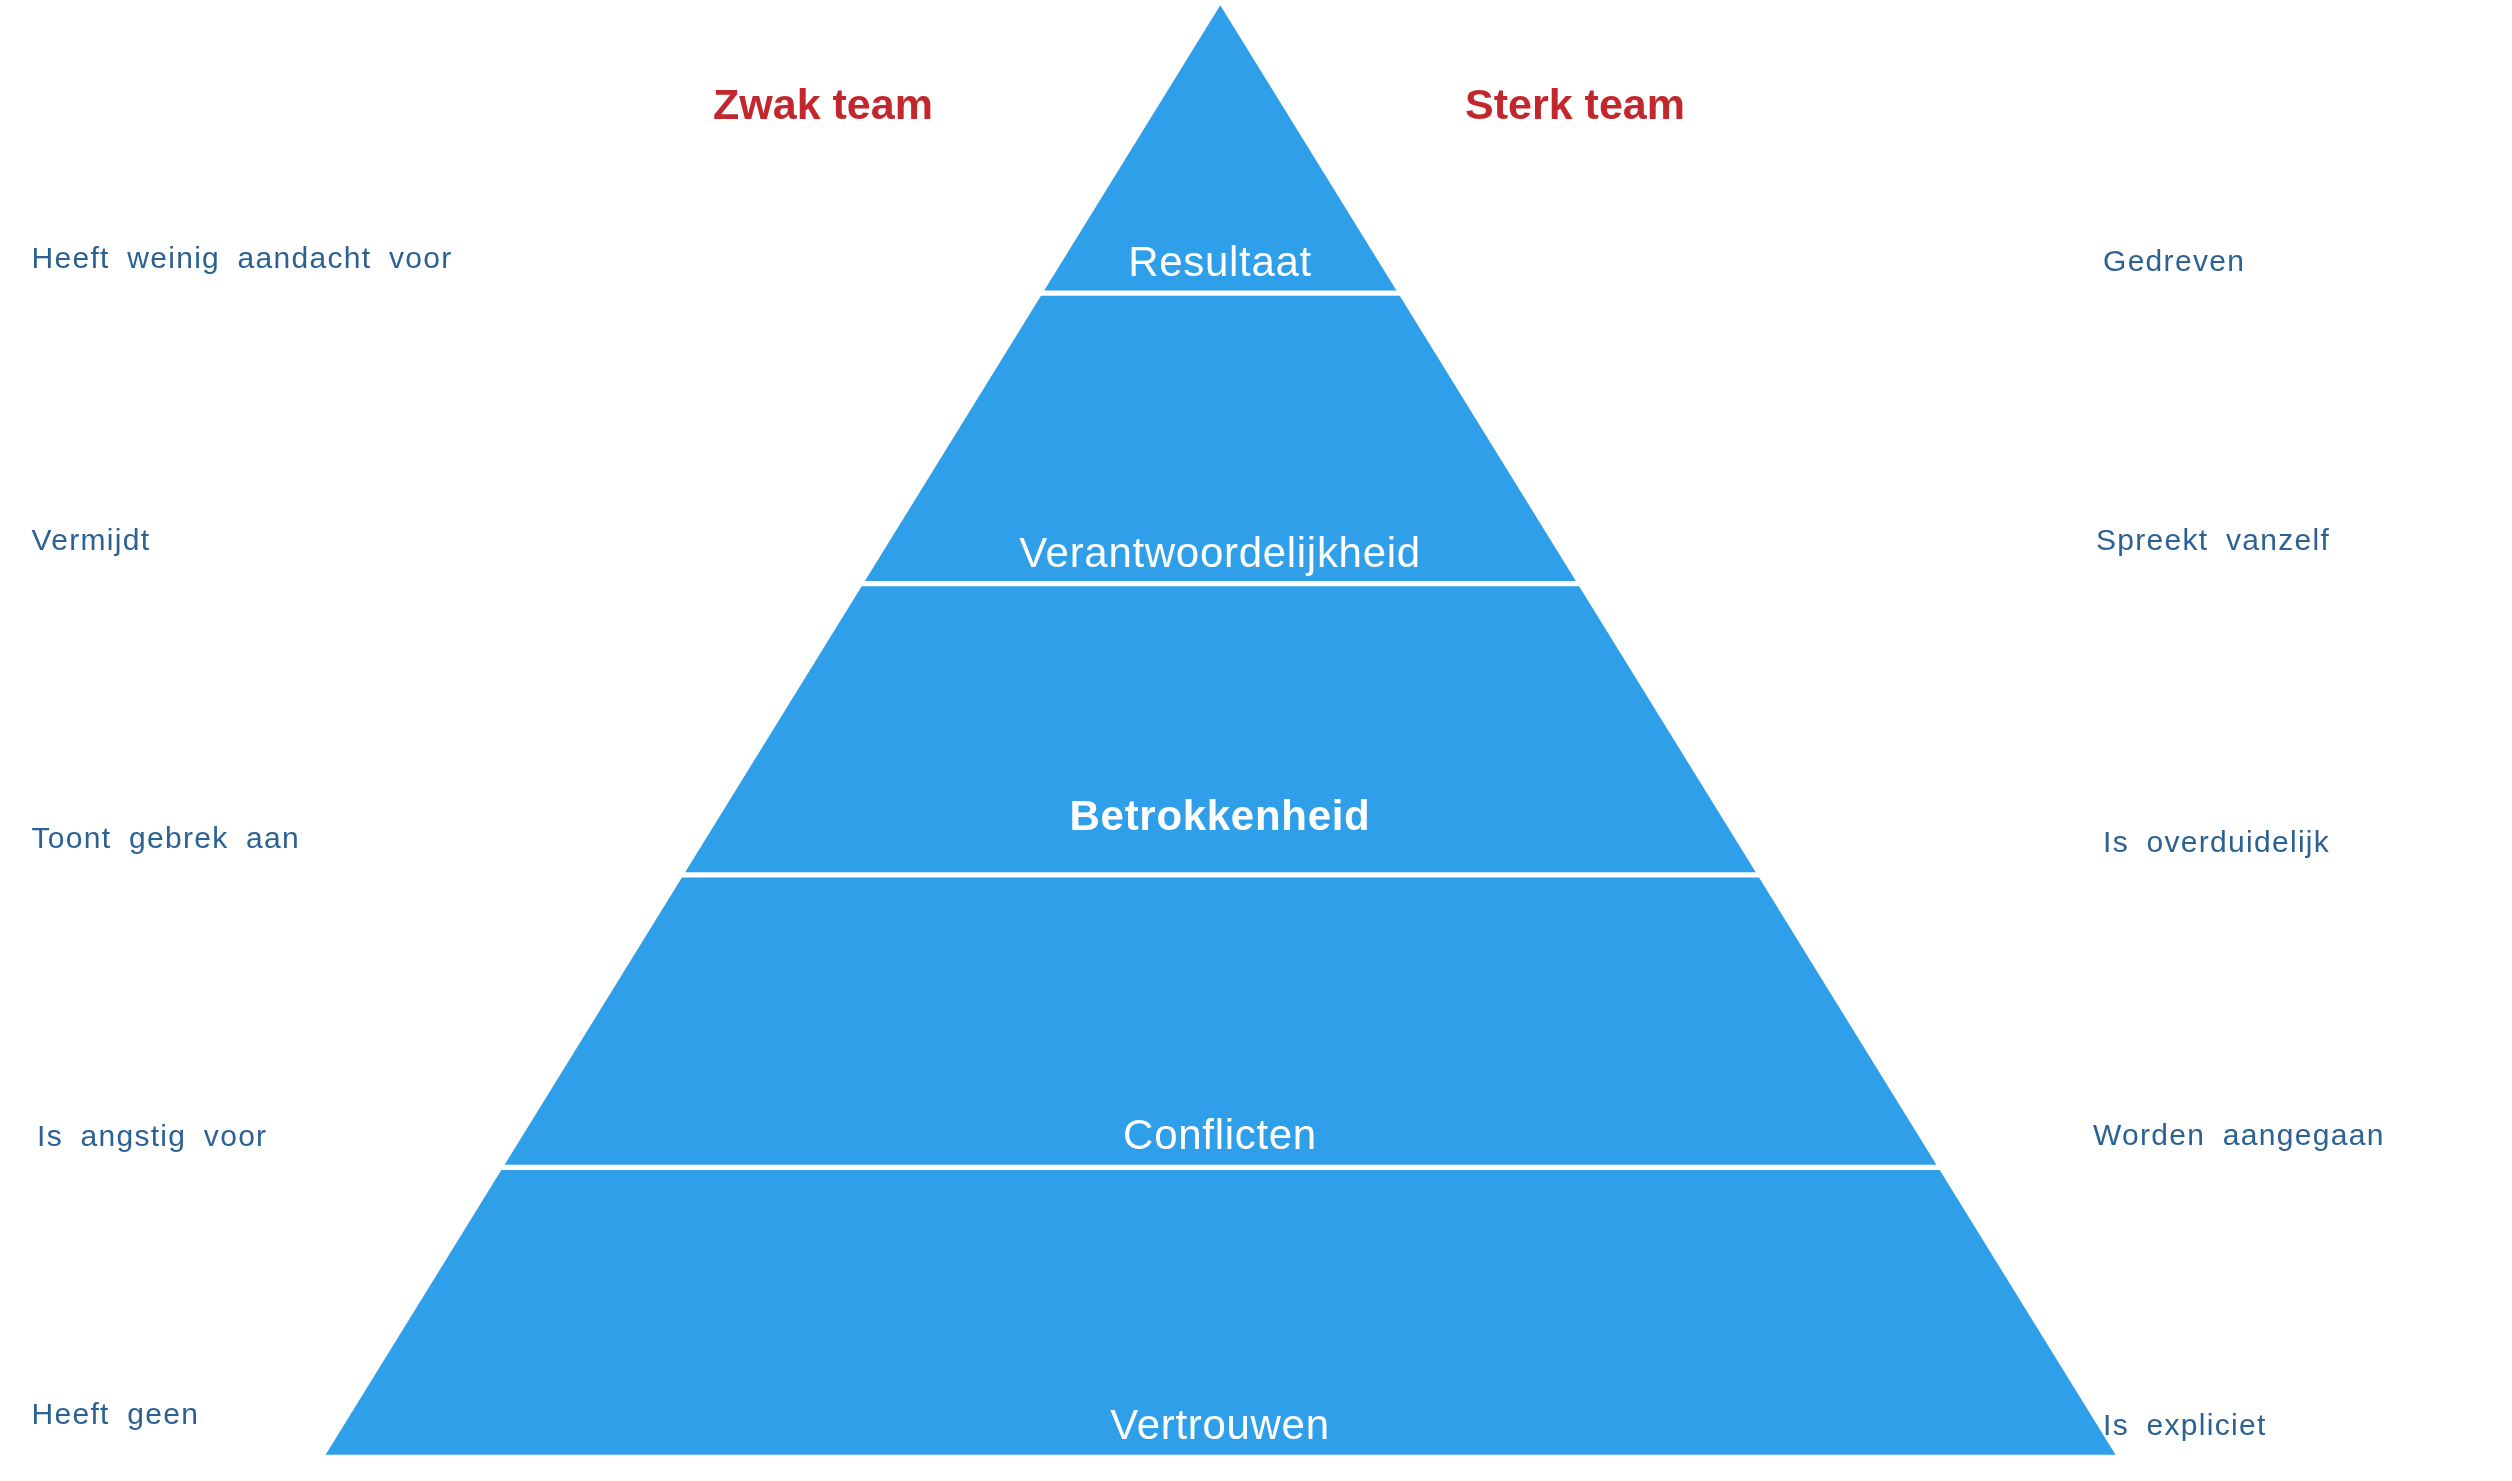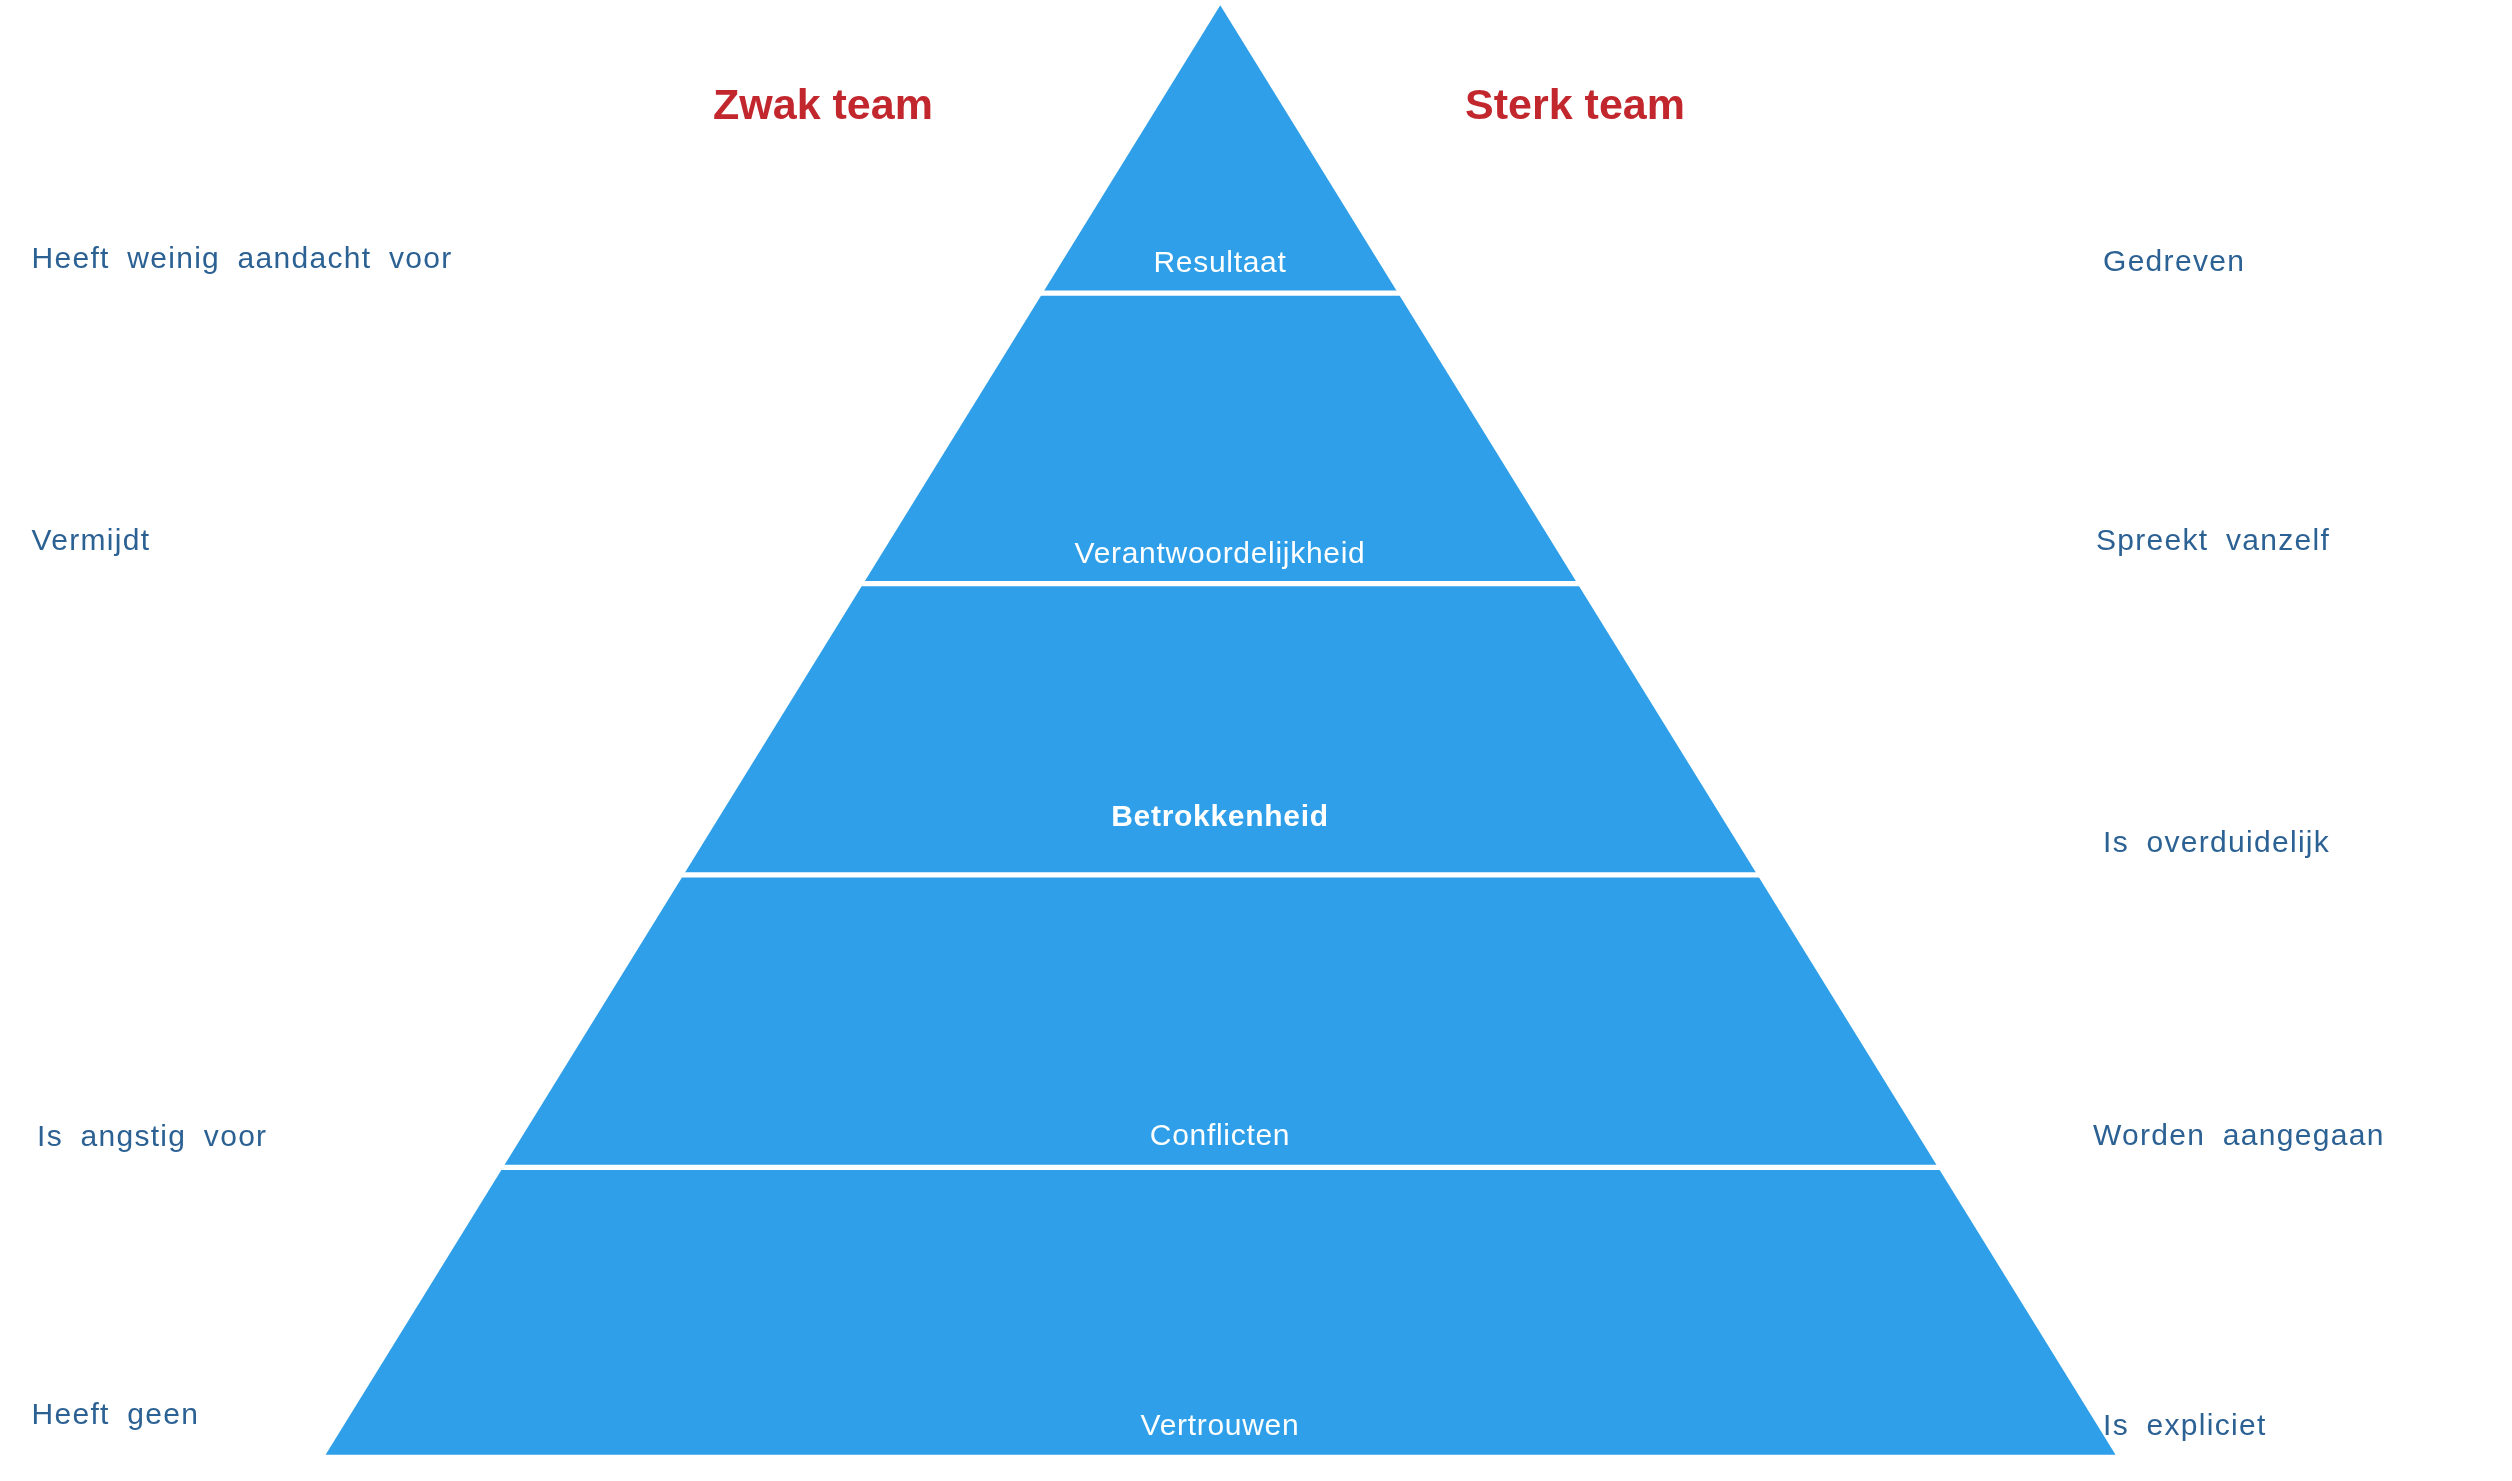--- a/index.html
+++ b/index.html
@@ -33,21 +33,21 @@
     color:var(--steel);
     white-space:nowrap;
     letter-spacing:1.3px;
     word-spacing:7.9px;
     line-height:52px;
   }
   .level-label{
     position:absolute;
     transform:translateX(-50%);
     left:1220px;
-    font-size:30px;
+    font-size:42px;
     color:var(--white);
     white-space:nowrap;
     letter-spacing:0.7px;
     line-height:52px;
   }
 </style>
 </head>
 <body>
 
 <div class="canvas">
@@ -64,20 +64,21 @@
   <div class="hdr" style="left:1575px; top:78px;">Sterk team</div>
 
   <div class="level-label" style="top:236px;">Resultaat</div>
   <div class="level-label" style="top:527px;">Verantwoordelijkheid</div>
   <div class="level-label" style="top:790px;font-weight:bold;">Betrokkenheid</div>
   <div class="level-label" style="top:1109px;">Conflicten</div>
   <div class="level-label" style="top:1399px;">Vertrouwen</div>
 
   <div class="side-label" style="left:31.5px; top:232px;">Heeft weinig aandacht voor</div>
   <div class="side-label" style="left:31.5px; top:514px;">Vermijdt</div>
+  <div class="side-label" style="left:31.5px; top:812px;">Toont gebrek aan</div>
   <div class="side-label" style="left:37px; top:1110px;">Is angstig voor</div>
   <div class="side-label" style="left:31.5px; top:1388px;">Heeft geen</div>
 
   <div class="side-label" style="left:2103px; top:235px;">Gedreven</div>
   <div class="side-label" style="left:2096px; top:514px;">Spreekt vanzelf</div>
   <div class="side-label" style="left:2103px; top:816px;">Is overduidelijk</div>
   <div class="side-label" style="left:2093px; top:1109px;">Worden aangegaan</div>
   <div class="side-label" style="left:2103px; top:1399px;">Is expliciet</div>
 
 </div>

